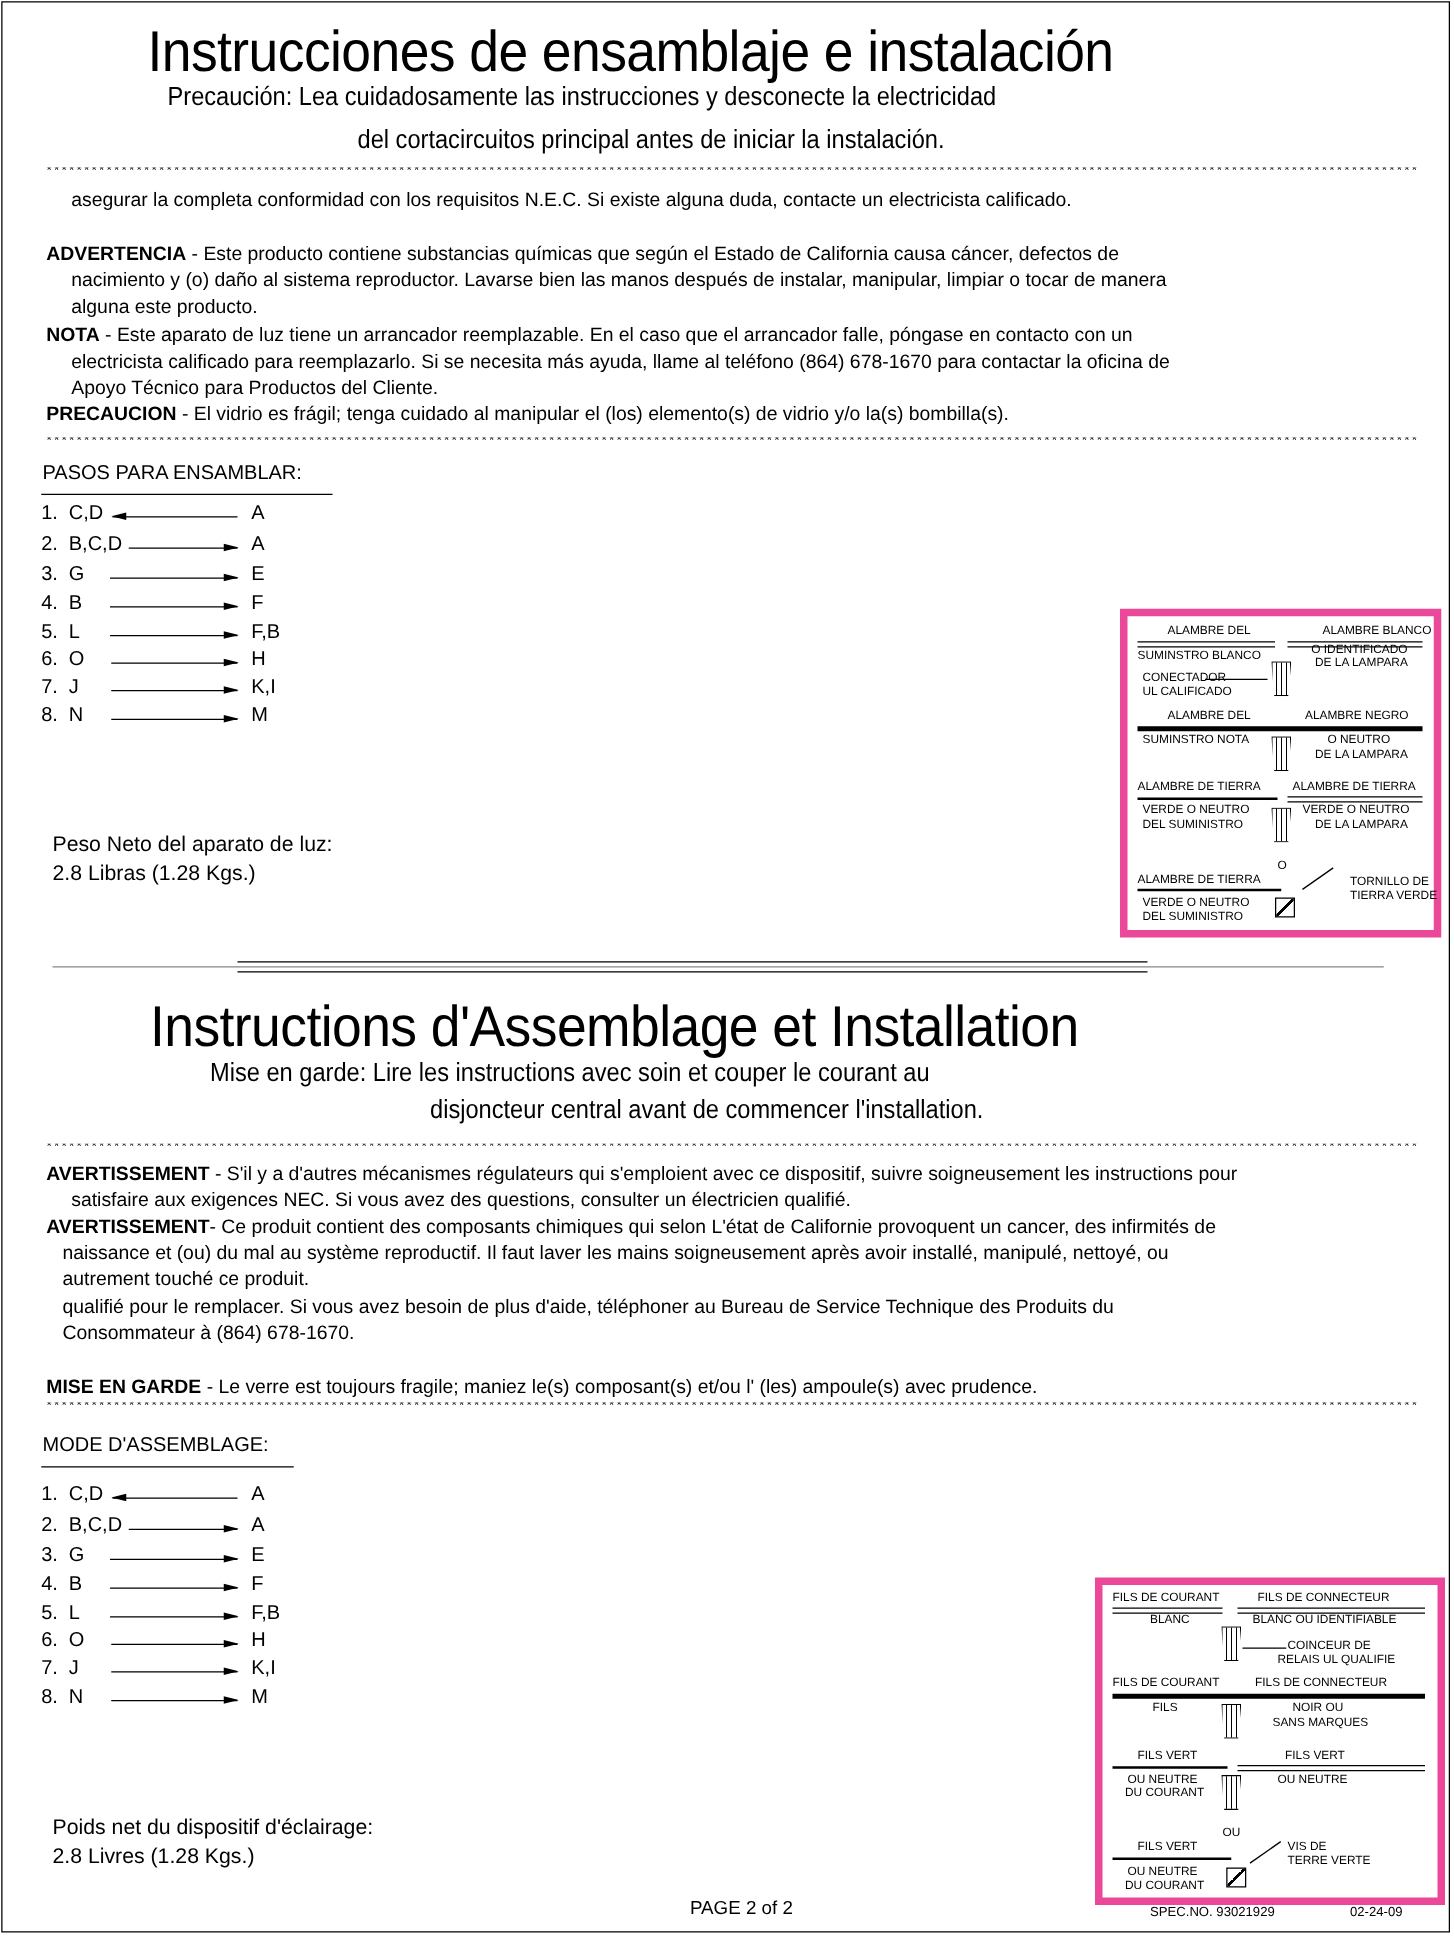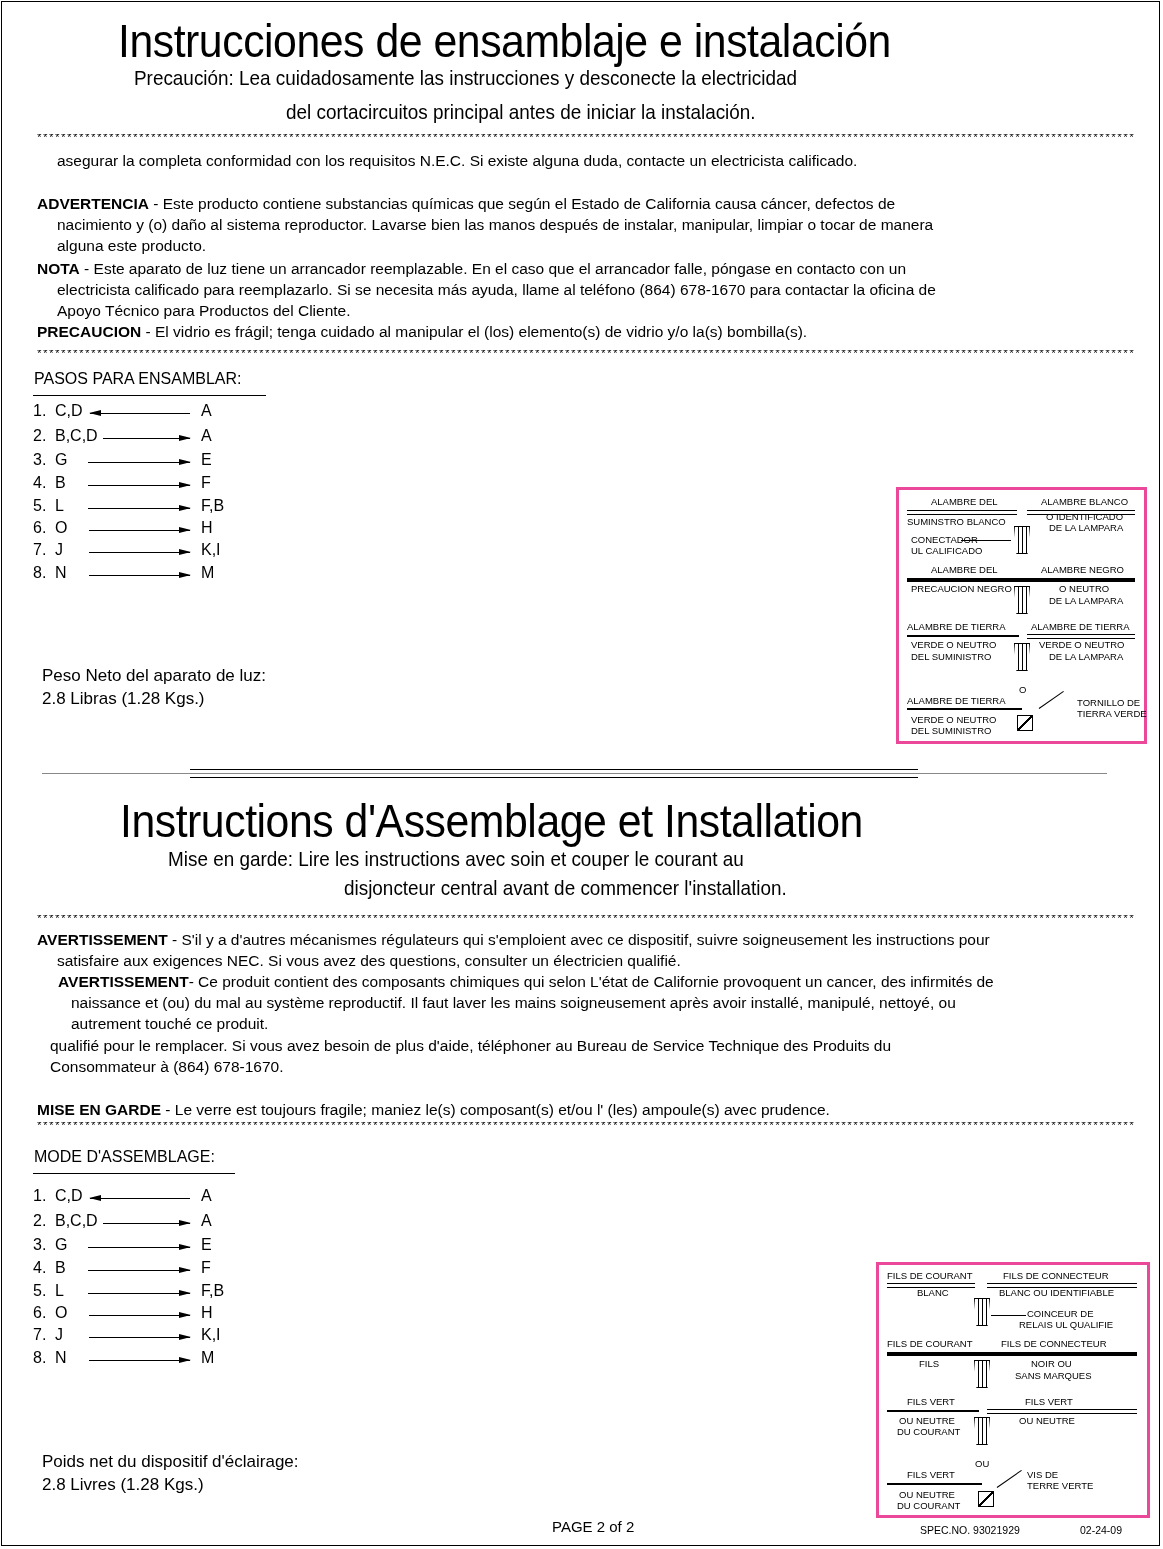--- a/index.html
+++ b/index.html
@@ -15,21 +15,21 @@
   .head2 { position:absolute; font-size:16px; }
   .uline { position:absolute; height:1px; background:#000; }
   .step { position:absolute; font-size:16px; height:22px; }
   .step .num { position:absolute; left:0; }
   .step .src { position:absolute; left:22px; }
   .step .dst { position:absolute; left:168px; }
   .arrow { position:absolute; height:1px; background:#000; top:11px; }
   .arrow.r::after { content:""; position:absolute; right:-1px; top:-3px; border-left:12px solid #000; border-top:3px solid transparent; border-bottom:3px solid transparent; }
   .arrow.l::before { content:""; position:absolute; left:-1px; top:-3px; border-right:12px solid #000; border-top:3px solid transparent; border-bottom:3px solid transparent; }
   .weight { position:absolute; font-size:17px; line-height:23px; }
-  .diag { position:absolute; border:3px solid #ec4899; background:#fff; }
+  .diag { position:absolute; border:6px solid #ec4899; background:#fff; }
   .diag .t { position:absolute; font-size:9.5px; white-space:nowrap; line-height:10px; }
   .wire-w { position:absolute; height:3px; border-top:1px solid #000; border-bottom:1px solid #000; }
   .wire-b { position:absolute; height:4px; background:#000; }
   .nut { position:absolute; width:14px; height:26px; border:1px solid #000; clip-path:polygon(0 0,100% 0,85% 100%,15% 100%); background:repeating-linear-gradient(90deg,#fff 0 3px,#000 3px 4px); }
   .screw { position:absolute; width:14px; height:14px; border:1px solid #000; background:linear-gradient(135deg,#fff 45%,#000 45%,#000 55%,#fff 55%); }
   .rule { position:absolute; height:1px; background:#000; }
   .footer { position:absolute; font-size:15px; }
   .spec { position:absolute; font-size:10.5px; }
 </style>
 </head>
@@ -112,35 +112,35 @@
   <span class="dst">M</span>
 </div>
 
 <div class="weight" style="left:42px;top:664px;">
   <div>Peso Neto del aparato de luz:</div>
   <div>2.8 Libras (1.28 Kgs.)</div>
 </div>
 
 <div class="diag" style="left:896px;top:487px;width:245px;height:251px;">
   <div class="t" style="left:32px;top:7px;">ALAMBRE DEL</div>
-  <div class="t" style="left:142px;top:7px;">ALAMBRE BLANCO</div>
+  <div class="t" style="left:156px;top:7px;">ALAMBRE BLANCO</div>
   <div class="wire-w" style="left:8px;top:20px;width:110px;"></div>
   <div class="wire-w" style="left:128px;top:20px;width:108px;"></div>
   <div class="t" style="left:8px;top:27px;">SUMINSTRO BLANCO</div>
   <div class="t" style="left:147px;top:22px;">O IDENTIFICADO</div>
   <div class="t" style="left:150px;top:33px;">DE LA LAMPARA</div>
   <div class="nut" style="left:115px;top:36px;"></div>
   <div class="t" style="left:12px;top:45px;">CONECTADOR</div>
   <div class="t" style="left:12px;top:56px;">UL CALIFICADO</div>
   <div class="rule" style="left:62px;top:50px;width:50px;"></div>
 
   <div class="t" style="left:32px;top:75px;">ALAMBRE DEL</div>
   <div class="t" style="left:142px;top:75px;">ALAMBRE NEGRO</div>
   <div class="wire-b" style="left:8px;top:88px;width:228px;"></div>
-  <div class="t" style="left:12px;top:94px;">PRECAUCION NEGRO</div>
+  <div class="t" style="left:12px;top:94px;">SUMINSTRO NOTA</div>
   <div class="t" style="left:160px;top:94px;">O NEUTRO</div>
   <div class="t" style="left:150px;top:106px;">DE LA LAMPARA</div>
   <div class="nut" style="left:115px;top:96px;"></div>
 
   <div class="t" style="left:8px;top:132px;">ALAMBRE DE TIERRA</div>
   <div class="t" style="left:132px;top:132px;">ALAMBRE DE TIERRA</div>
   <div class="wire-b" style="left:8px;top:145px;width:112px;height:2px;"></div>
   <div class="wire-w" style="left:128px;top:144px;width:108px;"></div>
   <div class="t" style="left:12px;top:150px;">VERDE O NEUTRO</div>
   <div class="t" style="left:12px;top:162px;">DEL SUMINISTRO</div>
@@ -165,21 +165,21 @@
 
 <div class="abs title" style="left:120px;top:794px;">Instructions d'Assemblage et Installation</div>
 <div class="abs sub" style="left:168px;top:847px;">Mise en garde:   Lire les instructions avec soin et couper le courant au</div>
 <div class="abs sub" style="left:344px;top:876px;">disjoncteur central avant de  commencer l'installation.</div>
 <div class="stars" style="top:915px;">********************************************************************************************************************************************************************************************************************</div>
 
 <div class="para" style="left:37px;top:929px;">
   <span><span class="lbl">AVERTISSEMENT</span><span> - S'il y a d'autres mécanismes régulateurs qui s'emploient avec ce dispositif,  suivre soigneusement les  instructions pour</span></span>
   <span class="ind">satisfaire aux exigences NEC.  Si vous avez des  questions, consulter un électricien qualifié.</span>
 </div>
-<div class="para" style="left:37px;top:971px;margin-left:21px;">
+<div class="para" style="left:37px;top:971px;">
   <span><span class="lbl">AVERTISSEMENT</span><span>-  Ce produit contient des composants chimiques qui selon L'état de Californie provoquent un cancer, des infirmités de</span></span>
   <span class="ind" style="padding-left:13px;">naissance et (ou) du mal au système reproductif.  Il faut laver les mains soigneusement après avoir installé, manipulé, nettoyé, ou</span>
   <span class="ind" style="padding-left:13px;">autrement touché ce produit.</span>
 </div>
 <div class="para" style="left:37px;top:1035px;">
   <span class="ind" style="padding-left:13px;">qualifié pour le remplacer.  Si vous avez besoin de plus d'aide, téléphoner au Bureau de Service Technique des Produits du</span>
   <span class="ind" style="padding-left:13px;">Consommateur à (864) 678-1670.</span>
 </div>
 <div class="para" style="left:37px;top:1099px;">
   <span><span class="lbl">MISE EN GARDE</span><span> - Le verre est toujours fragile; maniez le(s) composant(s) et/ou l' (les) ampoule(s) avec prudence.</span></span>

